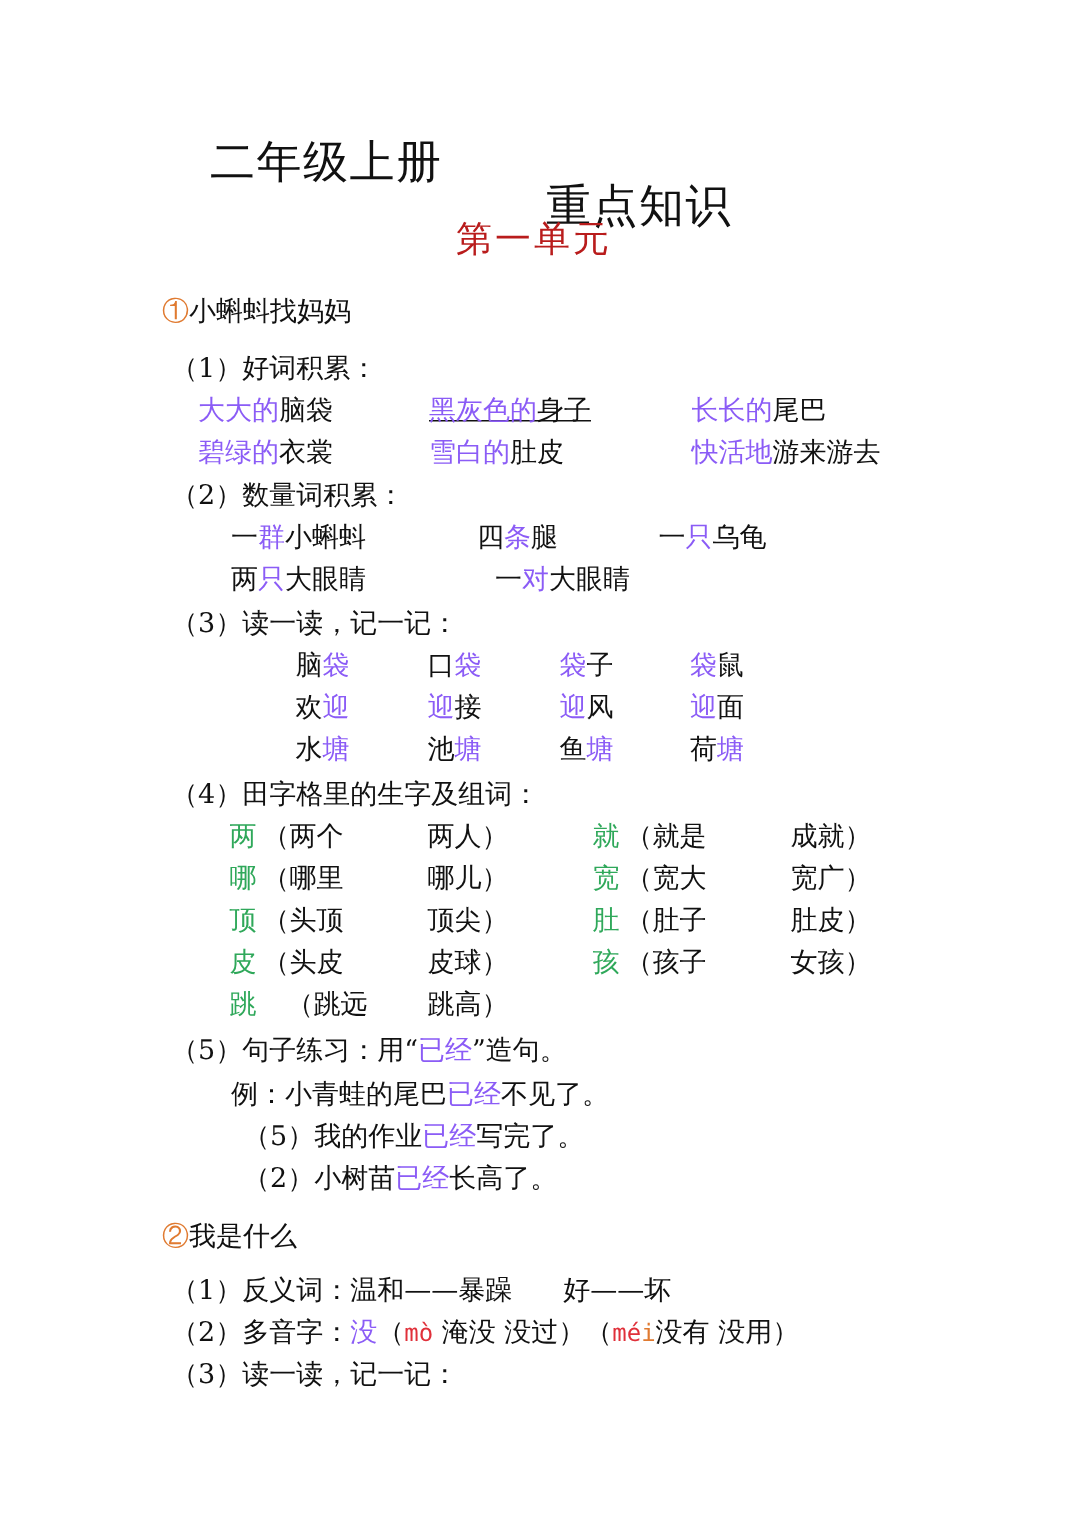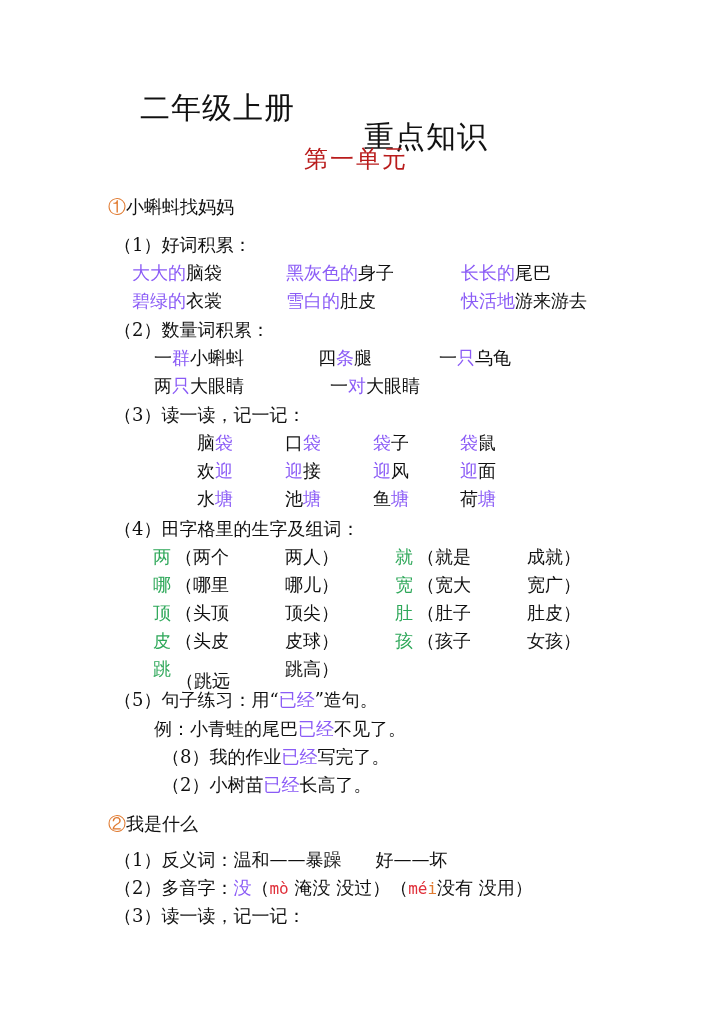--- a/index.html
+++ b/index.html
@@ -25,21 +25,21 @@
 <div class="abs title" style="left:140px;">二年级上册</div>
 <div class="abs title" style="left:364px;margin-top:29px;">重点知识</div>
 <div class="abs unit">第一单元</div>
 
 <div class="abs lesson" style="top:195px;">
   <span class="num">①</span><span>小蝌蚪找妈妈</span>
 </div>
 
 <div class="abs line" style="top:233px;left:114px;">（1）好词积累：</div>
 <div class="abs line" style="top:261px;left:132px;"><span class="red">大大的</span><span>脑袋</span></div>
-<div class="abs line" style="top:261px;left:286px;"><span class="red">黑灰色的</span><span>身子</span></div>
+<div class="abs line" style="top:261px;left:286px;text-decoration:underline;"><span class="red">黑灰色的</span><span>身子</span></div>
 <div class="abs line" style="top:261px;left:461px;"><span class="red">长长的</span><span>尾巴</span></div>
 <div class="abs line" style="top:289px;left:132px;"><span class="red">碧绿的</span><span>衣裳</span></div>
 <div class="abs line" style="top:289px;left:286px;"><span class="red">雪白的</span><span>肚皮</span></div>
 <div class="abs line" style="top:289px;left:461px;"><span class="red">快活地</span><span>游来游去</span></div>
 
 <div class="abs line" style="top:318px;left:114px;">（2）数量词积累：</div>
 <div class="abs line" style="top:346px;left:154px;"><span>一</span><span class="red">群</span><span>小蝌蚪</span></div>
 <div class="abs line" style="top:346px;left:318px;"><span>四</span><span class="red">条</span><span>腿</span></div>
 <div class="abs line" style="top:346px;left:439px;"><span>一</span><span class="red">只</span><span>乌龟</span></div>
 <div class="abs line" style="top:374px;left:154px;"><span>两</span><span class="red">只</span><span>大眼睛</span></div>
@@ -67,39 +67,39 @@
 <div class="abs line green" style="top:573px;left:153px;">哪</div>
 <div class="abs line" style="top:573px;left:175px;">（哪里</div>
 <div class="abs line" style="top:573px;left:285px;">哪儿）</div>
 <div class="abs line green" style="top:601px;left:153px;">顶</div>
 <div class="abs line" style="top:601px;left:175px;">（头顶</div>
 <div class="abs line" style="top:601px;left:285px;">顶尖）</div>
 <div class="abs line green" style="top:629px;left:153px;">皮</div>
 <div class="abs line" style="top:629px;left:175px;">（头皮</div>
 <div class="abs line" style="top:629px;left:285px;">皮球）</div>
 <div class="abs line green" style="top:657px;left:153px;">跳</div>
-<div class="abs line" style="top:657px;left:176px;margin-top:12px;">（跳远</div>
+<div class="abs line" style="top:657px;left:191px;">（跳远</div>
 <div class="abs line" style="top:657px;left:285px;">跳高）</div>
 
 <div class="abs line green" style="top:545px;left:395px;">就</div>
 <div class="abs line" style="top:545px;left:417px;">（就是</div>
 <div class="abs line" style="top:545px;left:527px;">成就）</div>
 <div class="abs line green" style="top:573px;left:395px;">宽</div>
 <div class="abs line" style="top:573px;left:417px;">（宽大</div>
 <div class="abs line" style="top:573px;left:527px;">宽广）</div>
 <div class="abs line green" style="top:601px;left:395px;">肚</div>
 <div class="abs line" style="top:601px;left:417px;">（肚子</div>
 <div class="abs line" style="top:601px;left:527px;">肚皮）</div>
 <div class="abs line green" style="top:629px;left:395px;">孩</div>
 <div class="abs line" style="top:629px;left:417px;">（孩子</div>
 <div class="abs line" style="top:629px;left:527px;">女孩）</div>
 
 <div class="abs line" style="top:688px;left:114px;"><span>（5）句子练习：用“</span><span class="red">已经</span><span>”造句。</span></div>
 <div class="abs line" style="top:717px;left:154px;"><span>例：小青蛙的尾巴</span><span class="red">已经</span><span>不见了。</span></div>
-<div class="abs line" style="top:745px;left:162px;"><span>（8）我的作业</span><span class="red">已经</span><span>写完了。</span></div>
+<div class="abs line" style="top:745px;left:162px;"><span>（5）我的作业</span><span class="red">已经</span><span>写完了。</span></div>
 <div class="abs line" style="top:773px;left:162px;"><span>（2）小树苗</span><span class="red">已经</span><span>长高了。</span></div>
 
 <div class="abs lesson" style="top:812px;">
   <span class="num">②</span><span>我是什么</span>
 </div>
 <div class="abs line" style="top:848px;left:114px;"><span>（1）反义词：</span><span>温和——暴躁</span><span style="display:inline-block;width:34px;"></span><span>好——坏</span></div>
 <div class="abs line" style="top:876px;left:114px;"><span>（2）多音字：</span><span class="red">没</span><span>（</span><span class="py-red">mò</span><span> 淹没 没过）</span><span>（</span><span class="py-red">mé</span><span class="py-orange">i</span><span>没有 没用）</span></div>
 <div class="abs line" style="top:904px;left:114px;">（3）读一读，记一记：</div>
 
 </body></html>

